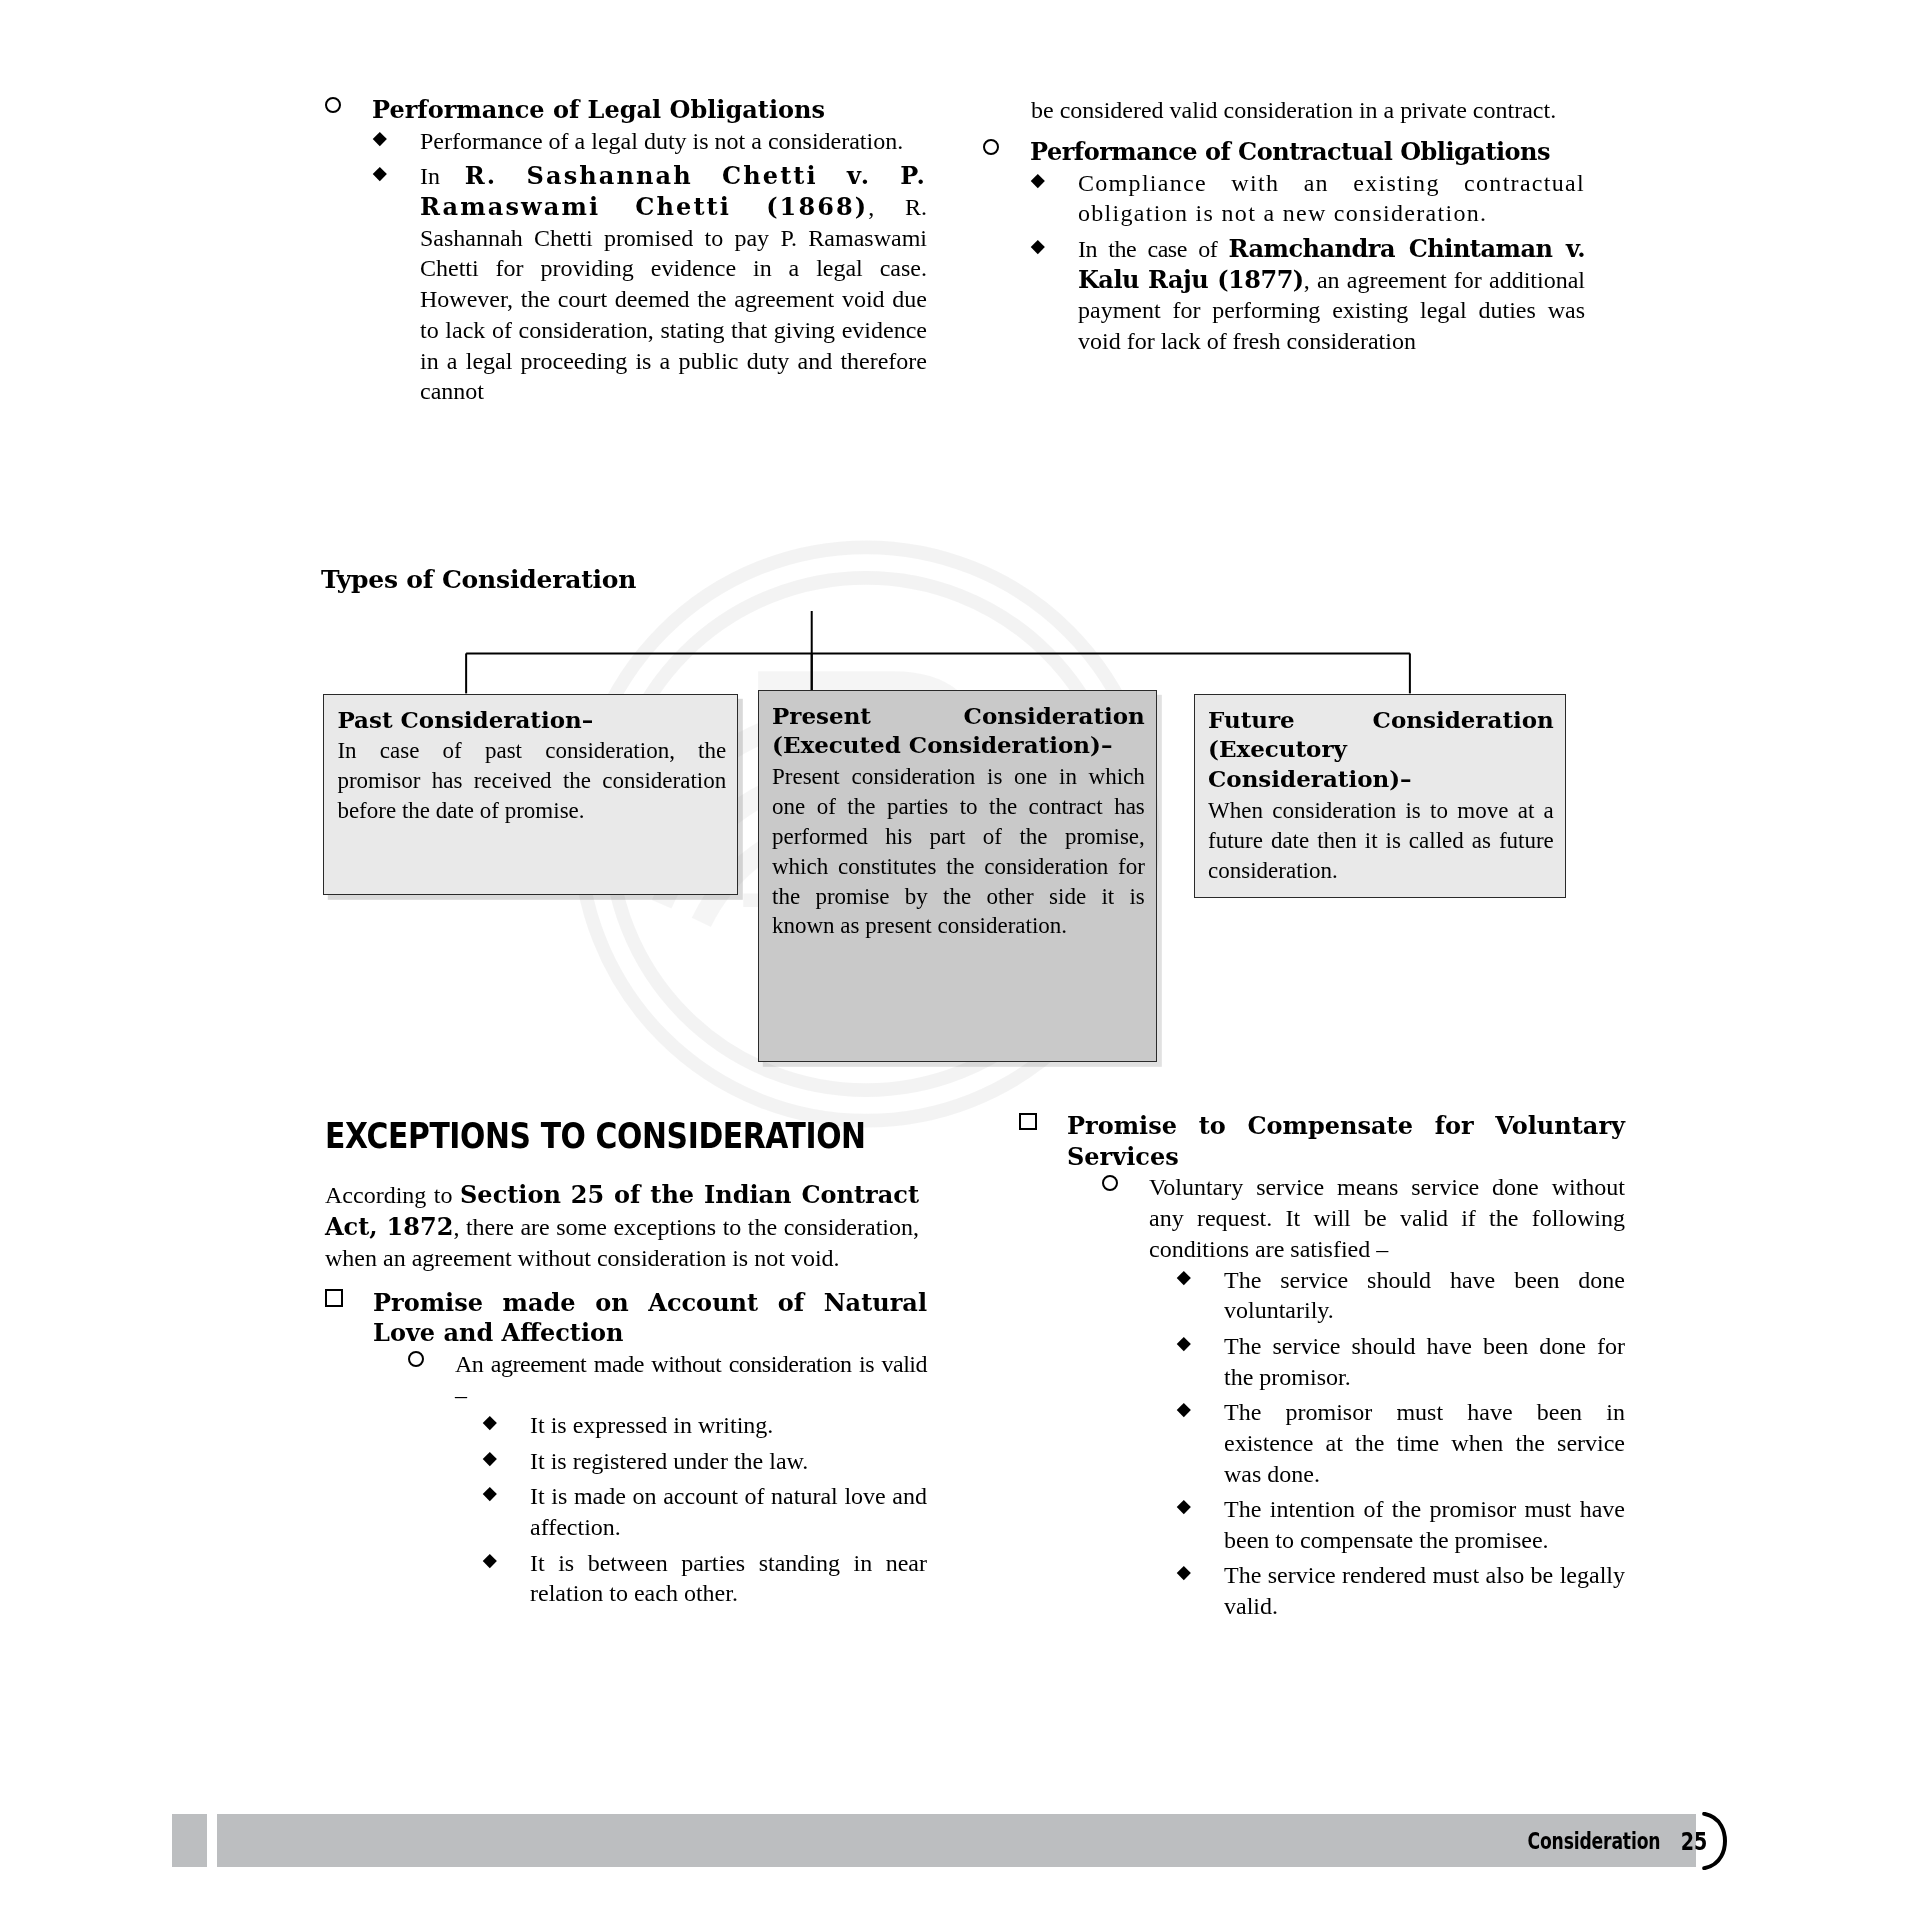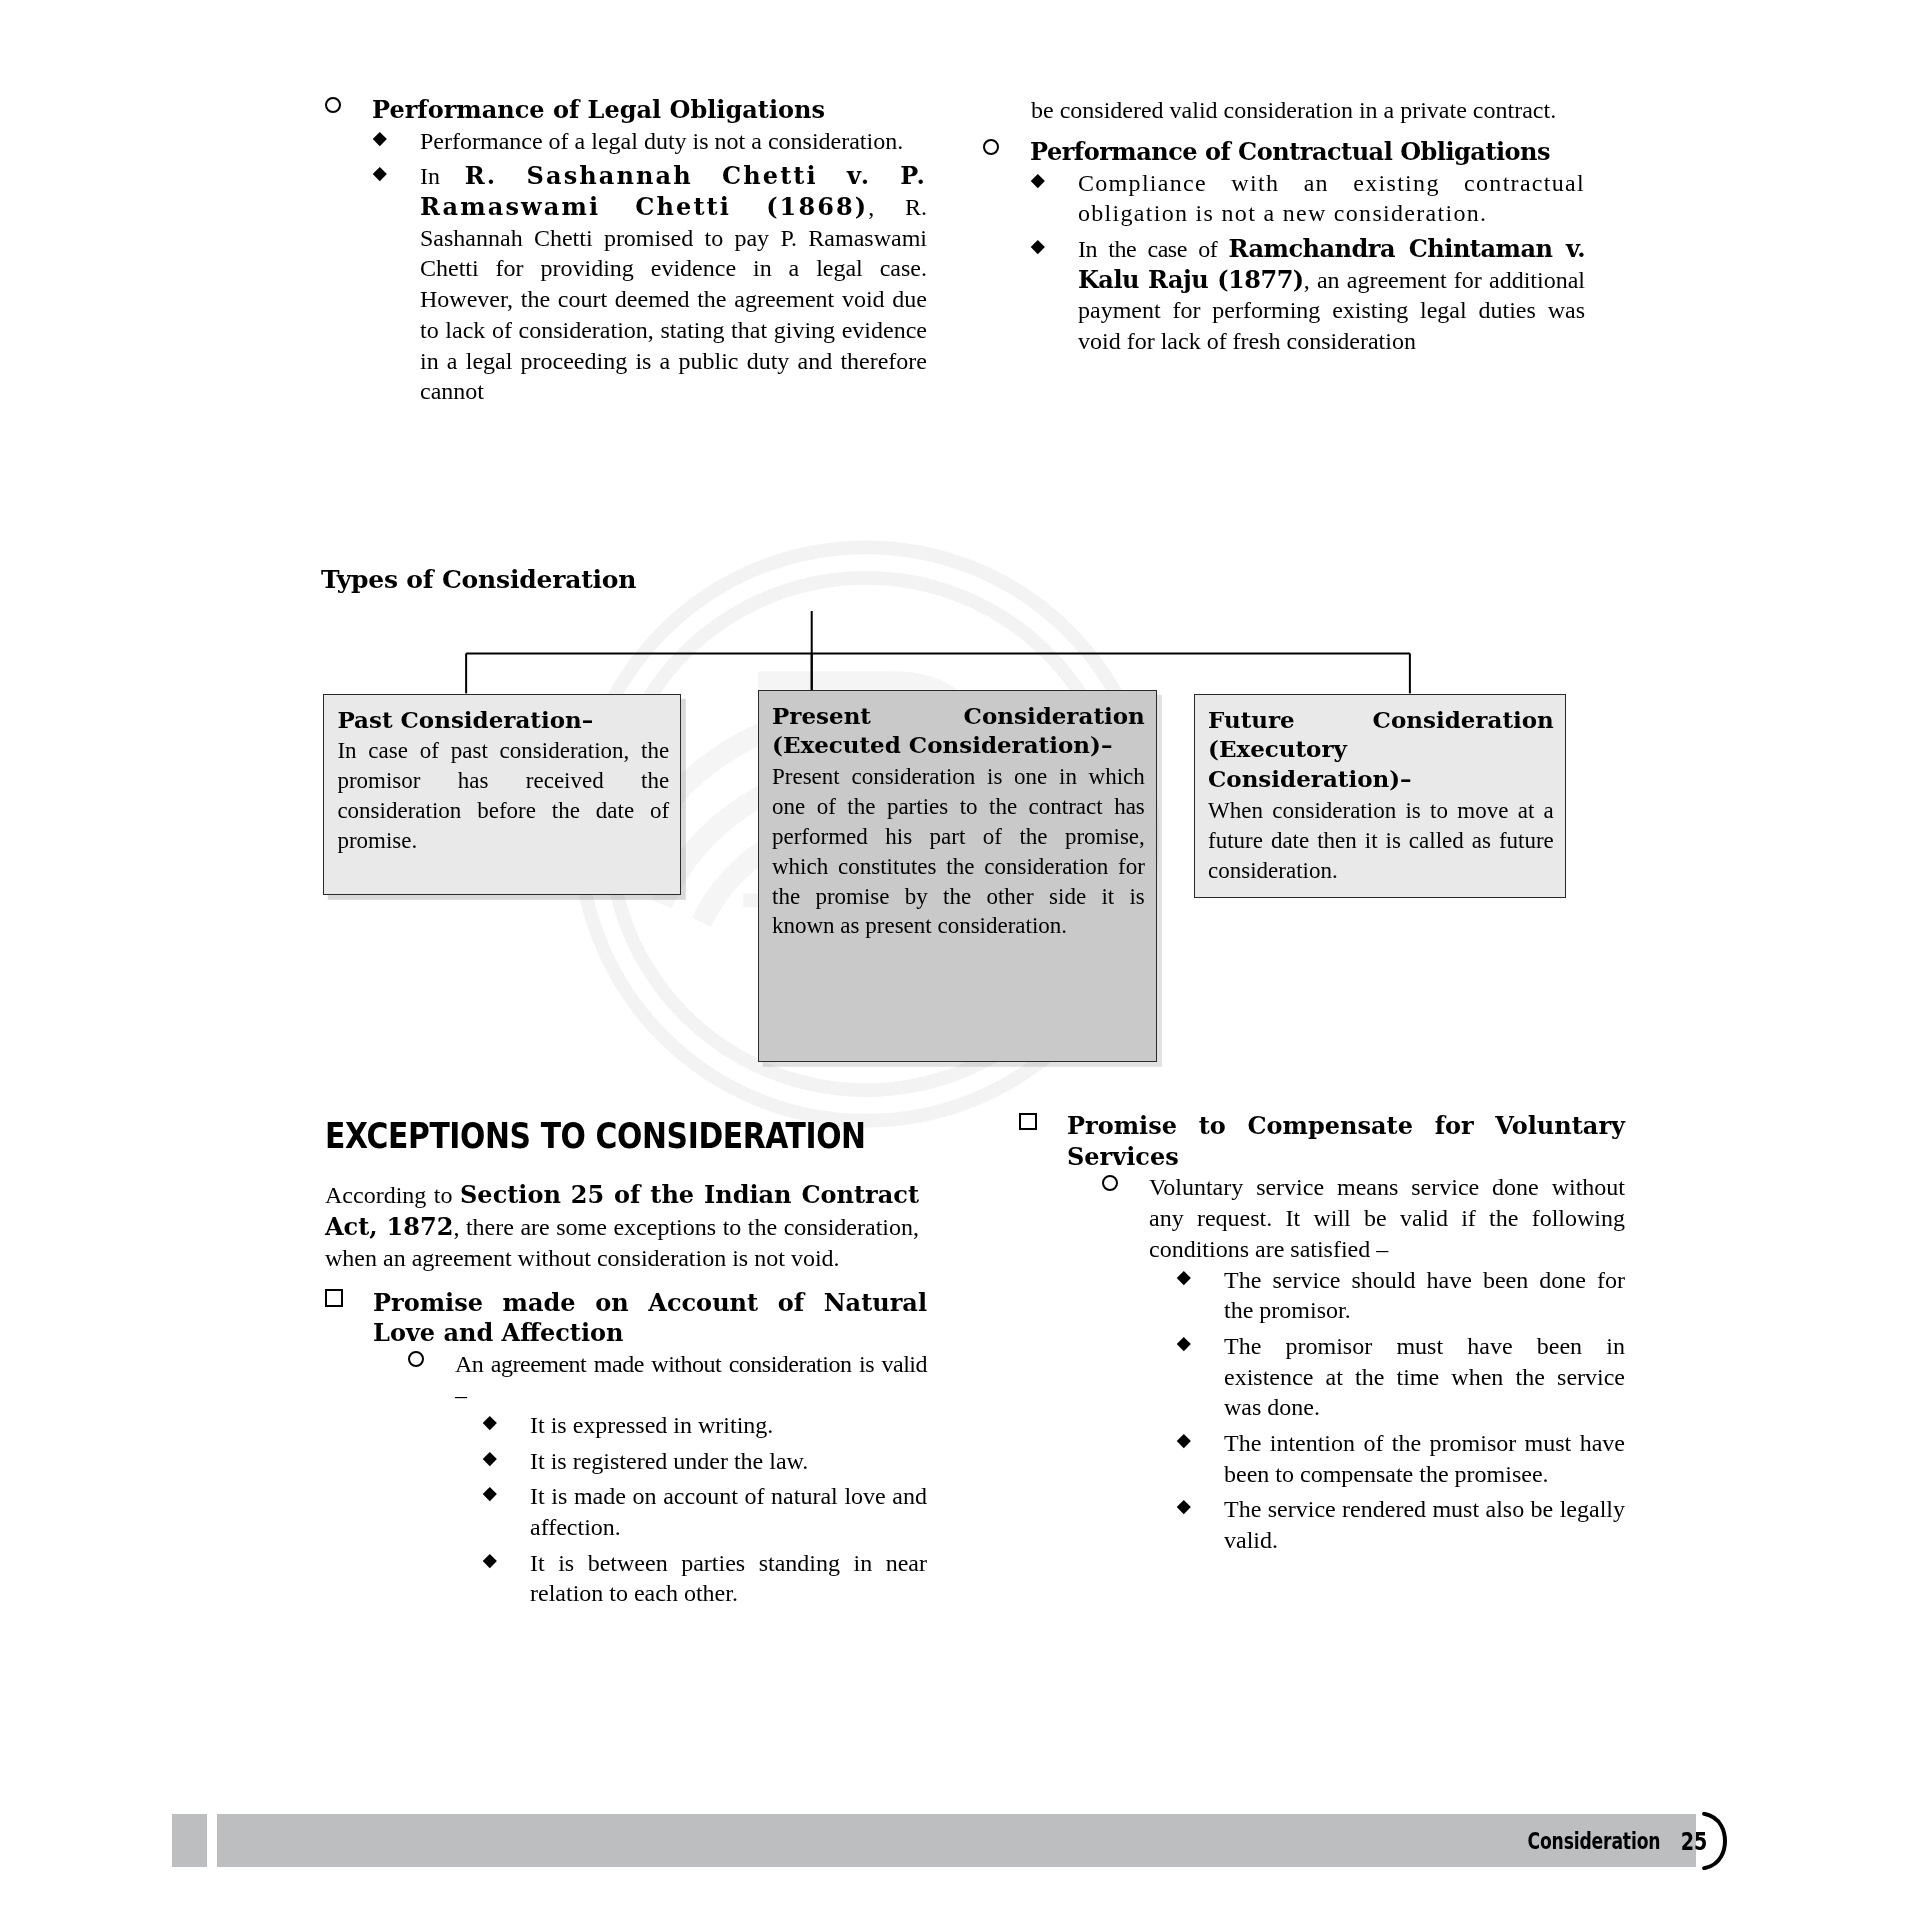--- a/index.html
+++ b/index.html
@@ -151,21 +151,21 @@
   }
   .dbox .bt {
     font-weight: bold;
     font-family: "DejaVu Serif", "Liberation Serif", serif;
     display: block;
     margin-bottom: 1.6px;
   }
   #box-past {
     left: 2.4px;
     top: 129px;
-    width: 358px;
+    width: 415px;
     min-height: 201px;
     box-shadow: 4.8px 4.8px 0 rgba(120,120,120,0.28);
   }
   #box-present {
     left: 437px;
     top: 125px;
     width: 399px;
     min-height: 372px;
     background: #c9c9c9;
     box-shadow: 4.8px 4.8px 0 rgba(120,120,120,0.22);
@@ -403,20 +403,24 @@
         <span class="txt hdg">Promise to Compensate for Voluntary Services</span>
 
         <ul class="lvl lvl-circle nested" style="padding-left:35px;">
           <li class="item">
             <span class="bullet"></span>
             <span class="txt">Voluntary service means service done without any request. It will be valid if the following conditions are satisfied –</span>
 
             <ul class="lvl lvl-diamond nested" style="padding-left:27px;">
               <li class="item">
                 <span class="bullet"></span>
+                <span class="txt">The service should have been done voluntarily.</span>
+              </li>
+              <li class="item">
+                <span class="bullet"></span>
                 <span class="txt">The service should have been done for the promisor.</span>
               </li>
               <li class="item">
                 <span class="bullet"></span>
                 <span class="txt">The promisor must have been in existence at the time when the service was done.</span>
               </li>
               <li class="item">
                 <span class="bullet"></span>
                 <span class="txt">The intention of the promisor must have been to compensate the promisee.</span>
               </li>

